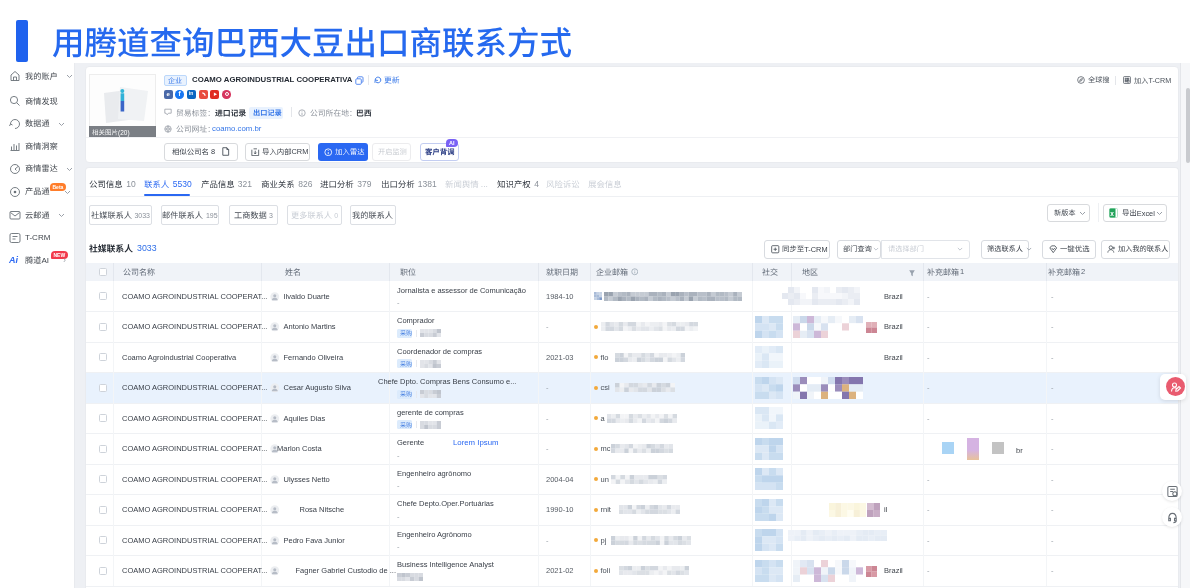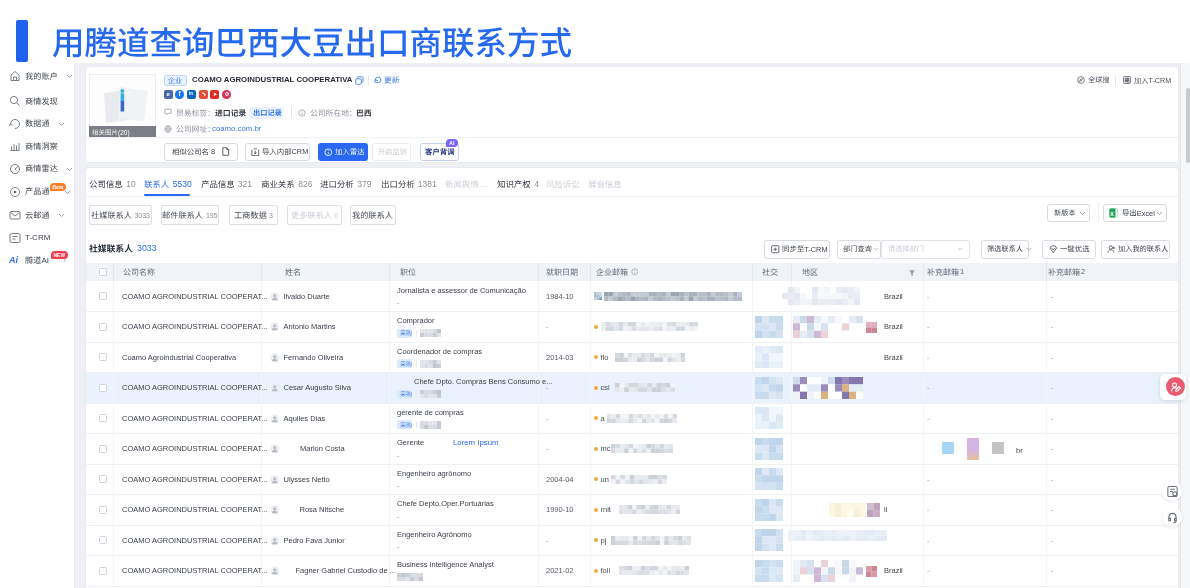--- a/index.html
+++ b/index.html
@@ -1145,21 +1145,21 @@
     <rect x="4.2" y="0.0" width="4.30" height="4.10" fill="#e2e4e9"></rect>
     <rect x="8.4" y="0.0" width="4.30" height="4.10" fill="#d8dbe1"></rect>
     <rect x="12.6" y="0.0" width="4.30" height="4.10" fill="#c8ccd4"></rect>
     <rect x="16.8" y="0.0" width="4.30" height="4.10" fill="#e2e4e9"></rect>
     <rect x="0.0" y="4.0" width="4.30" height="4.10" fill="#e2e4e9"></rect>
     <rect x="4.2" y="4.0" width="4.30" height="4.10" fill="#d8dbe1"></rect>
     <rect x="8.4" y="4.0" width="4.30" height="4.10" fill="#e2e4e9"></rect>
     <rect x="12.6" y="4.0" width="4.30" height="4.10" fill="#bfc4cd"></rect>
     <rect x="16.8" y="4.0" width="4.30" height="4.10" fill="#c8ccd4"></rect>
   </svg>
-<div style="position:absolute;left:546.0px;top:352.5px;font:normal 7.5px 'Liberation Sans',sans-serif;color:#555b63;line-height:9.5px;white-space:nowrap;">2014-03</div>
+<div style="position:absolute;left:546.0px;top:352.5px;font:normal 7.5px 'Liberation Sans',sans-serif;color:#555b63;line-height:9.5px;white-space:nowrap;">2021-03</div>
 <div style="position:absolute;left:594px;top:355.2px;width:4px;height:4px;border-radius:50%;background:#f2a93b"></div>
 <div style="position:absolute;left:600.5px;top:352.5px;font:normal 7.5px 'Liberation Sans',sans-serif;color:#4a515a;line-height:9.5px;white-space:nowrap;">flo</div>
 <svg style="position:absolute;left:615.1px;top:352.8px;display:block" width="70.0" height="9.0">
     <rect x="0.0" y="0.0" width="4.47" height="4.60" fill="#d5dae0"></rect>
     <rect x="4.4" y="0.0" width="4.47" height="4.60" fill="#cbd1d9"></rect>
     <rect x="8.8" y="0.0" width="4.47" height="4.60" fill="#f3f4f6"></rect>
     <rect x="13.1" y="0.0" width="4.47" height="4.60" fill="#dbdfe4"></rect>
     <rect x="17.5" y="0.0" width="4.47" height="4.60" fill="#e8eaee"></rect>
     <rect x="21.9" y="0.0" width="4.47" height="4.60" fill="#e8eaee"></rect>
     <rect x="26.2" y="0.0" width="4.47" height="4.60" fill="#d5dae0"></rect>
@@ -1218,21 +1218,21 @@
 <div style="position:absolute;left:923.0px;top:372.5px;width:1.0px;height:30.5px;background:#f3f5f7"></div>
 <div style="position:absolute;left:1046.0px;top:372.5px;width:1.0px;height:30.5px;background:#f3f5f7"></div>
 <div style="position:absolute;left:99.0px;top:383.8px;width:8.0px;height:8.0px;background:#fff;border:1px solid #ced3da;border-radius:1.5px"></div>
 <div style="position:absolute;left:122.0px;top:383.0px;font:normal 7.5px 'Liberation Sans',sans-serif;color:#383e47;line-height:9.5px;white-space:nowrap;">COAMO AGROINDUSTRIAL COOPERAT...</div>
 <svg style="position:absolute;left:270.0px;top:383.1px" width="9.5" height="9.5" viewBox="0 0 12 12">
     <circle cx="6" cy="6" r="5.6" fill="#eceef1"></circle>
     <circle cx="6" cy="4.6" r="1.9" fill="#b6bcc6"></circle>
     <path d="M2.2 10.4 C2.6 7.8 4.2 7.2 6 7.2 C7.8 7.2 9.4 7.8 9.8 10.4" fill="#b6bcc6"></path>
   </svg>
 <div style="position:absolute;left:283.5px;top:383.0px;font:normal 7.5px 'Liberation Sans',sans-serif;color:#383e47;line-height:9.5px;white-space:nowrap;">Cesar Augusto Silva</div>
-<div style="position:absolute;left:414px;top:377.0px;font:normal 7.5px 'Liberation Sans',sans-serif;color:#383e47;line-height:9.5px;white-space:nowrap;max-width:138px;overflow:hidden">Chefe Dpto. Compras Bens Consumo e...</div>
+<div style="position:absolute;left:378px;top:377.0px;font:normal 7.5px 'Liberation Sans',sans-serif;color:#383e47;line-height:9.5px;white-space:nowrap;max-width:138px;overflow:hidden">Chefe Dpto. Compras Bens Consumo e...</div>
 <div style="position:absolute;left:397.0px;top:389.8px;width:15.0px;height:9.0px;background:#dcebfc;border-radius:1.5px"></div>
 <div style="position:absolute;left:399.5px;top:391.2px;">
     <svg style="display:block;width:12.0px;height:6.0px;overflow:visible;" viewBox="0 0 2000 1000" fill="#3d79e0">
       <use href="#g140" x="0"></use>
       <use href="#g141" x="1000"></use>
     </svg>
   </div>
 <div style="position:absolute;left:416.0px;top:390.8px;width:1.0px;height:7.0px;background:#e8eaee"></div>
 <svg style="position:absolute;left:420.0px;top:390.2px;display:block" width="21.0" height="8.0">
     <rect x="0.0" y="0.0" width="4.30" height="4.10" fill="#c8ccd4"></rect>
@@ -1427,21 +1427,21 @@
 <div style="position:absolute;left:790.5px;top:433.5px;width:1.0px;height:30.5px;background:#f3f5f7"></div>
 <div style="position:absolute;left:923.0px;top:433.5px;width:1.0px;height:30.5px;background:#f3f5f7"></div>
 <div style="position:absolute;left:1046.0px;top:433.5px;width:1.0px;height:30.5px;background:#f3f5f7"></div>
 <div style="position:absolute;left:99.0px;top:444.8px;width:8.0px;height:8.0px;background:#fff;border:1px solid #ced3da;border-radius:1.5px"></div>
 <div style="position:absolute;left:122.0px;top:444.0px;font:normal 7.5px 'Liberation Sans',sans-serif;color:#383e47;line-height:9.5px;white-space:nowrap;">COAMO AGROINDUSTRIAL COOPERAT...</div>
 <svg style="position:absolute;left:270.0px;top:444.1px" width="9.5" height="9.5" viewBox="0 0 12 12">
     <circle cx="6" cy="6" r="5.6" fill="#eceef1"></circle>
     <circle cx="6" cy="4.6" r="1.9" fill="#b6bcc6"></circle>
     <path d="M2.2 10.4 C2.6 7.8 4.2 7.2 6 7.2 C7.8 7.2 9.4 7.8 9.8 10.4" fill="#b6bcc6"></path>
   </svg>
-<div style="position:absolute;left:290px;top:444.0px;font:normal 7.5px 'Liberation Sans',sans-serif;color:#383e47;line-height:9.5px;white-space:nowrap;padding-left:10px;">Marlon Costa</div>
+<div style="position:absolute;left:277px;top:444.0px;font:normal 7.5px 'Liberation Sans',sans-serif;color:#383e47;line-height:9.5px;white-space:nowrap;">Marlon Costa</div>
 <div style="position:absolute;left:397.0px;top:438.0px;font:normal 7.5px 'Liberation Sans',sans-serif;color:#383e47;line-height:9.5px;white-space:nowrap;max-width:138px;overflow:hidden">Gerente</div>
 <div style="position:absolute;left:397.0px;top:450.5px;font:normal 7.5px 'Liberation Sans',sans-serif;color:#9aa0a8;line-height:9.5px;white-space:nowrap;">-</div>
 <div style="position:absolute;left:453.0px;top:437.9px;font:normal 7.8px 'Liberation Sans',sans-serif;color:#2a68f2;line-height:9.8px;white-space:nowrap;">Lorem Ipsum</div>
 <div style="position:absolute;left:546.0px;top:444.0px;font:normal 7.5px 'Liberation Sans',sans-serif;color:#9aa0a8;line-height:9.5px;white-space:nowrap;">-</div>
 <div style="position:absolute;left:594px;top:446.8px;width:4px;height:4px;border-radius:50%;background:#f2a93b"></div>
 <div style="position:absolute;left:600.5px;top:444.0px;font:normal 7.5px 'Liberation Sans',sans-serif;color:#4a515a;line-height:9.5px;white-space:nowrap;">mc</div>
 <svg style="position:absolute;left:610.9px;top:444.2px;display:block" width="62.0" height="9.0">
     <rect x="0.0" y="0.0" width="4.53" height="4.60" fill="#cbd1d9"></rect>
     <rect x="4.4" y="0.0" width="4.53" height="4.60" fill="#d5dae0"></rect>
     <rect x="8.9" y="0.0" width="4.53" height="4.60" fill="#e8eaee"></rect>

